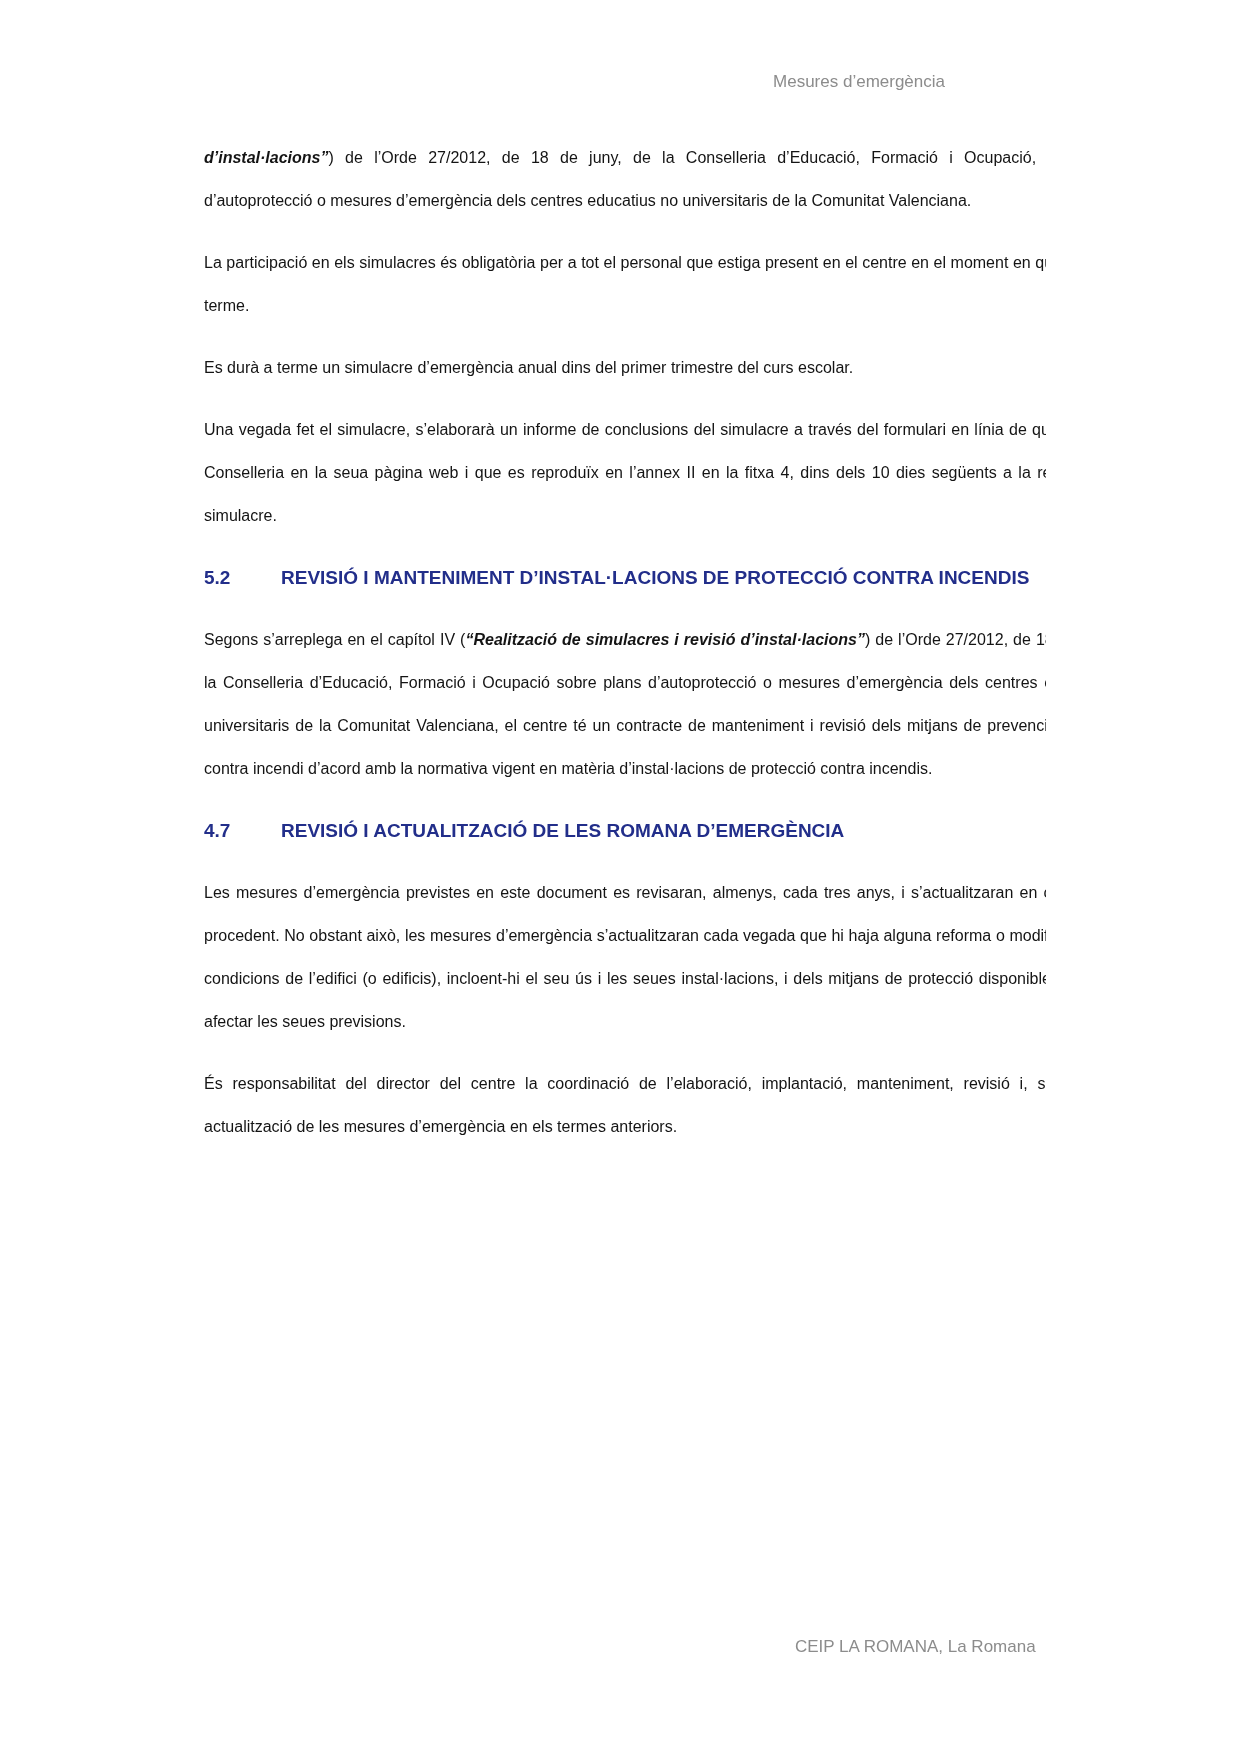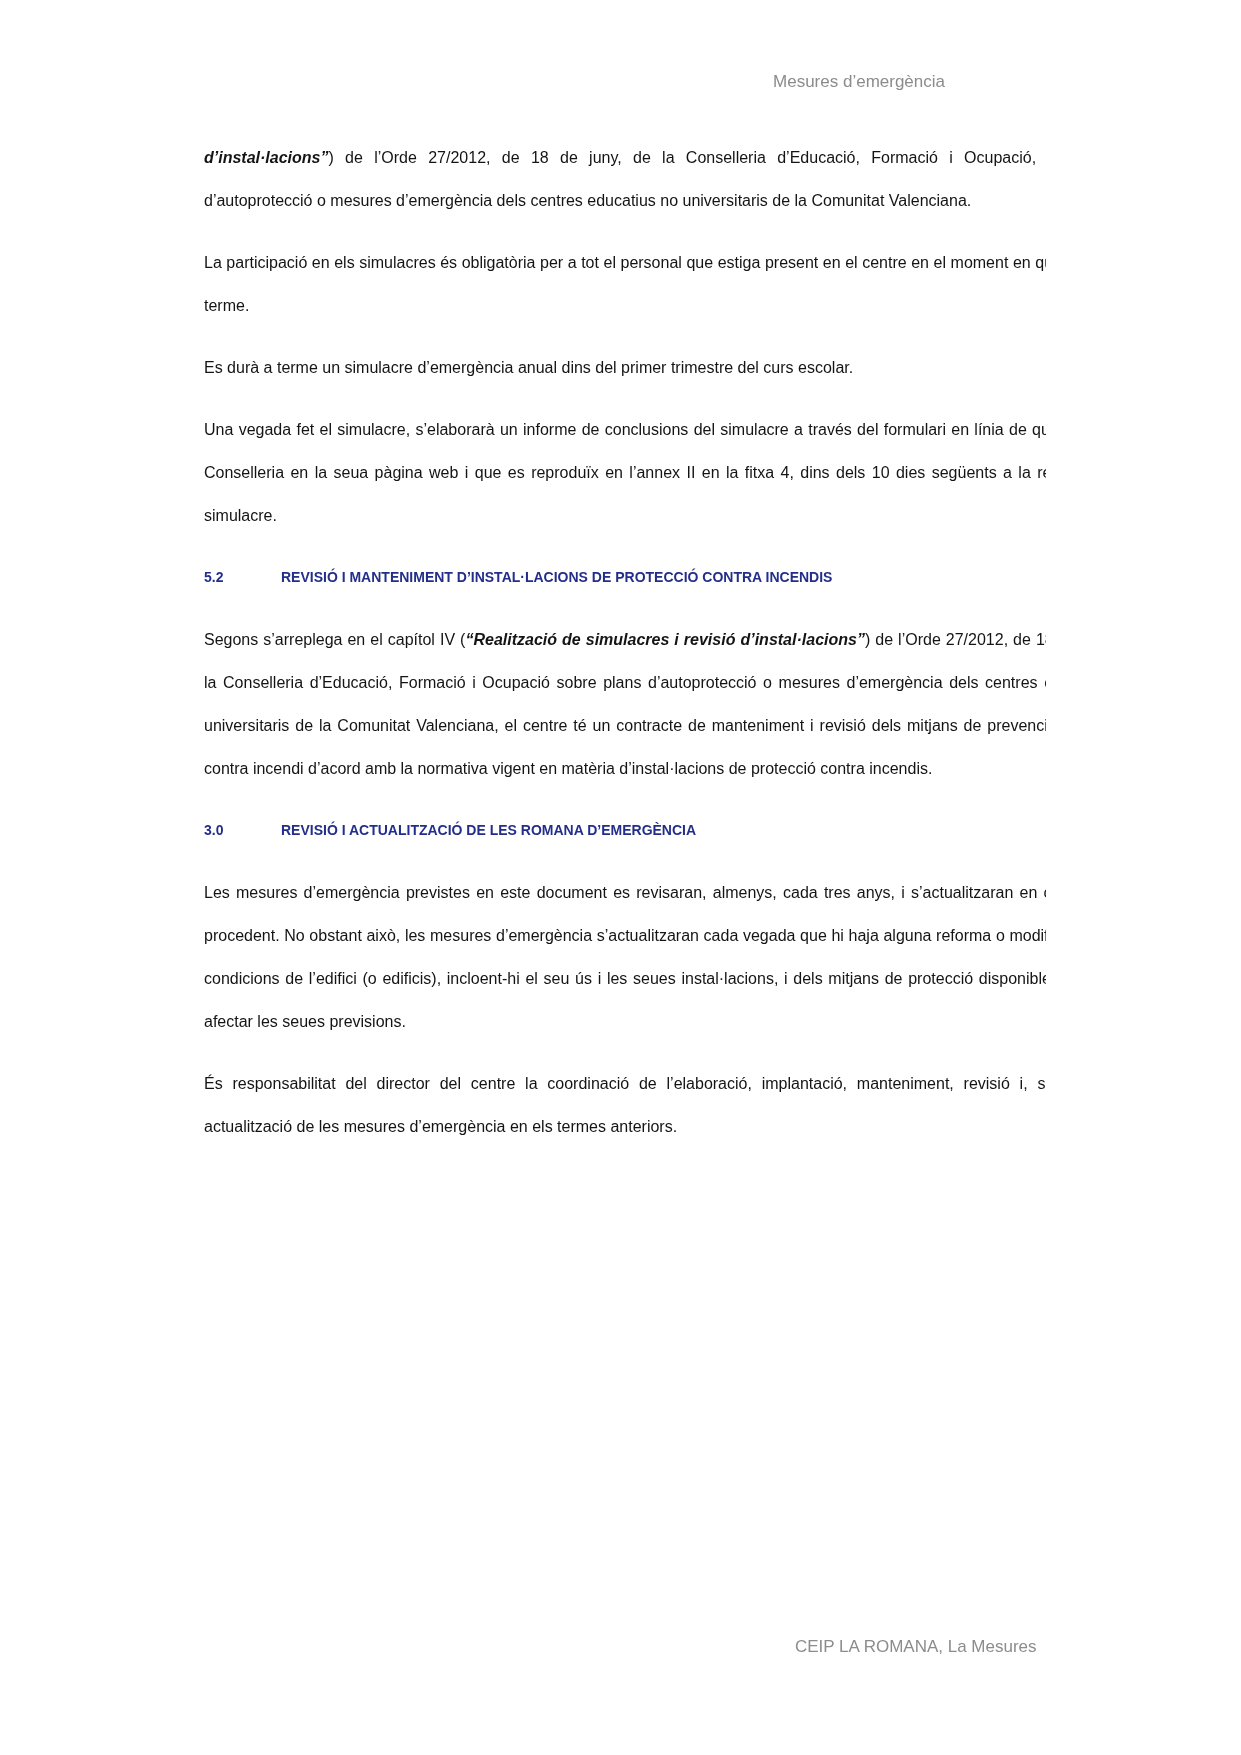--- a/index.html
+++ b/index.html
@@ -35,21 +35,21 @@
     font-size: 16px;
     line-height: 43px;
     text-align: justify;
     color: var(--body-color, #141414);
   }
   .para .rn { font-weight: normal; font-style: normal; }
   .para .bi { font-weight: bold; font-style: italic; }
   .heading {
     display: flex;
     margin: 0 0 19px 0;
-    font-size: 14px;
+    font-size: 19px;
     line-height: 43px;
     font-weight: bold;
     color: var(--heading-color, #222E8A);
   }
   .hnum { flex: 0 0 auto; width: 77px; }
   .htitle { flex: 1 1 auto; }
   .page-footer {
     position: absolute;
     left: 795px;
     top: 1636px;
@@ -68,21 +68,21 @@
       <p class="para"><span class="bi">d’instal·lacions”</span><span class="rn">) de l’Orde 27/2012, de 18 de juny, de la Conselleria d’Educació, Formació i Ocupació, sobre plans d’autoprotecció o mesures d’emergència dels centres educatius no universitaris de la Comunitat Valenciana.</span></p>
       <p class="para"><span class="rn">La participació en els simulacres és obligatòria per a tot el personal que estiga present en el centre en el moment en què es duga a terme.</span></p>
       <p class="para"><span class="rn">Es durà a terme un simulacre d’emergència anual dins del primer trimestre del curs escolar.</span></p>
       <p class="para"><span class="rn">Una vegada fet el simulacre, s’elaborarà un informe de conclusions del simulacre a través del formulari en línia de què disposa la Conselleria en la seua pàgina web i que es reproduïx en l’annex II en la fitxa 4, dins dels 10 dies següents a la realització del simulacre.</span></p>
       <div class="heading">
         <span class="hnum">5.2</span>
         <span class="htitle">REVISIÓ I MANTENIMENT D’INSTAL·LACIONS DE PROTECCIÓ CONTRA INCENDIS</span>
       </div>
       <p class="para"><span class="rn">Segons s’arreplega en el capítol IV (</span><span class="bi">“Realització de simulacres i revisió d’instal·lacions”</span><span class="rn">) de l’Orde 27/2012, de 18 de juny, de la Conselleria d’Educació, Formació i Ocupació sobre plans d’autoprotecció o mesures d’emergència dels centres educatius no universitaris de la Comunitat Valenciana, el centre té un contracte de manteniment i revisió dels mitjans de prevenció i protecció contra incendi d’acord amb la normativa vigent en matèria d’instal·lacions de protecció contra incendis.</span></p>
       <div class="heading">
-        <span class="hnum">3.0</span>
+        <span class="hnum">4.7</span>
         <span class="htitle">REVISIÓ I ACTUALITZACIÓ DE LES ROMANA D’EMERGÈNCIA</span>
       </div>
       <p class="para"><span class="rn">Les mesures d’emergència previstes en este document es revisaran, almenys, cada tres anys, i s’actualitzaran en cas que siga procedent. No obstant això, les mesures d’emergència s’actualitzaran cada vegada que hi haja alguna reforma o modificació en les condicions de l’edifici (o edificis), incloent-hi el seu ús i les seues instal·lacions, i dels mitjans de protecció disponibles, que puga afectar les seues previsions.</span></p>
       <p class="para"><span class="rn">És responsabilitat del director del centre la coordinació de l’elaboració, implantació, manteniment, revisió i, si és el cas, actualització de les mesures d’emergència en els termes anteriors.</span></p>
     </div>
 
-  <div class="page-footer">CEIP LA ROMANA, La Mesures</div>
+  <div class="page-footer">CEIP LA ROMANA, La Romana</div>
 </div>
 
 </body></html>

